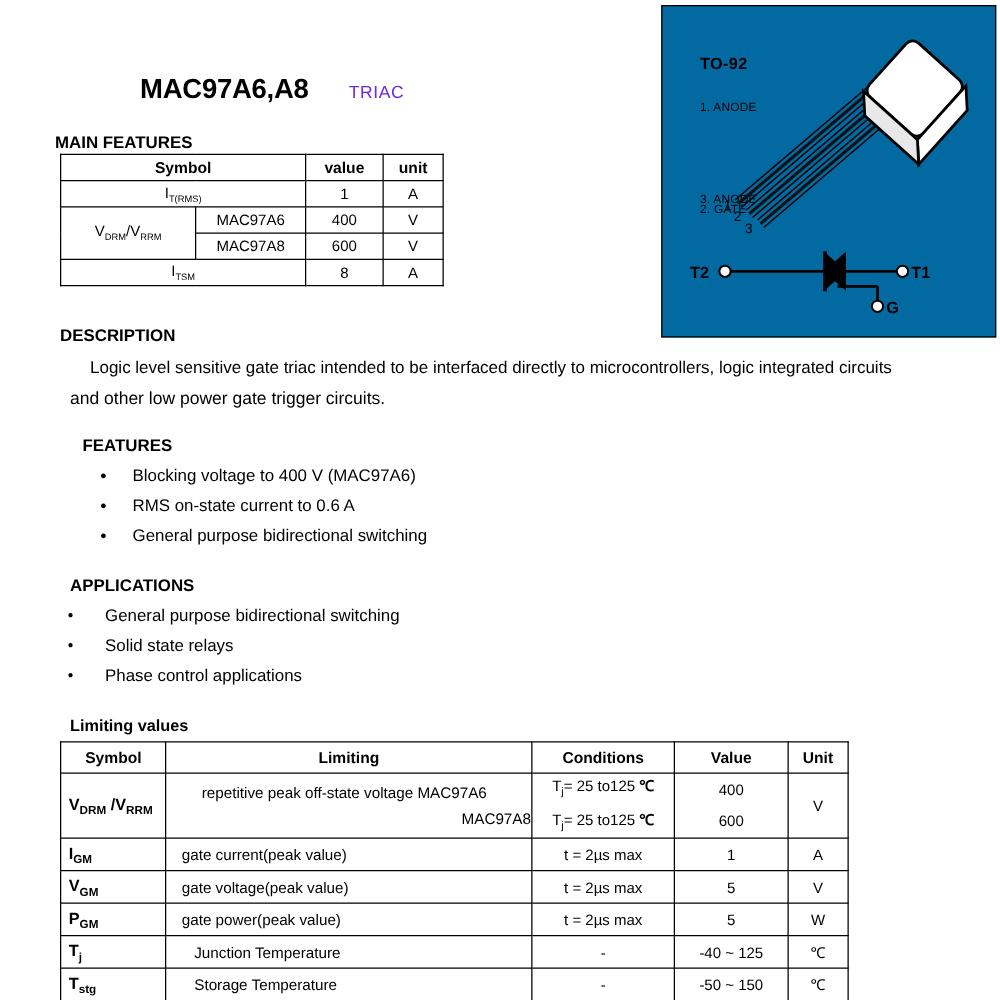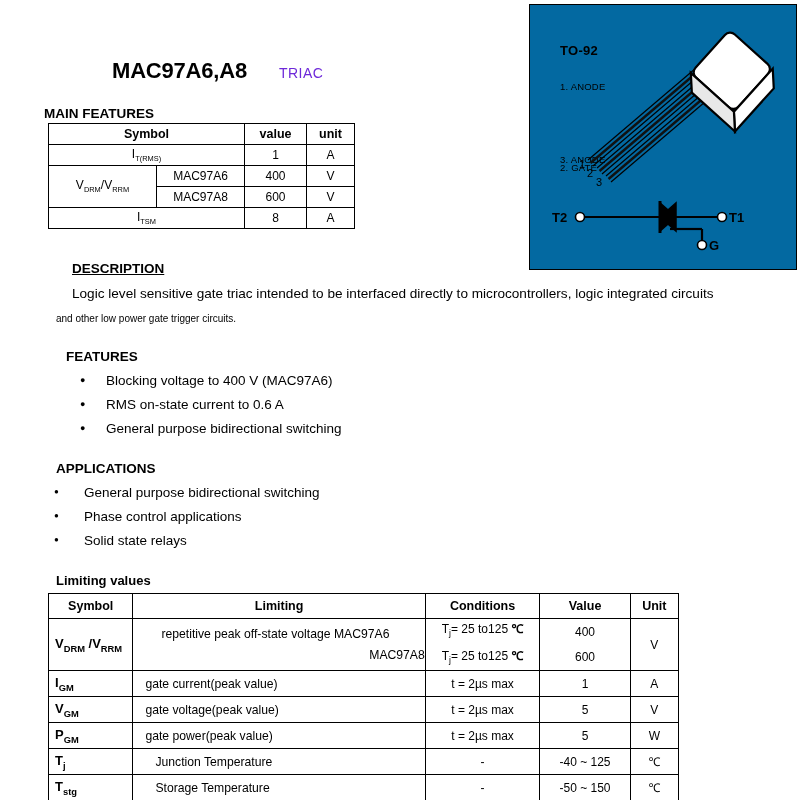--- a/index.html
+++ b/index.html
@@ -36,21 +36,21 @@
     letter-spacing: 0.5px;
   }
 
   
   .sec-head {
     position: absolute;
     font-size: 13.5px;
     font-weight: bold;
   }
   #h-main     { left: 44px; top: 106px; }
-  #h-desc     { left: 72px; top: 261px; text-decoration: underline; }
+  #h-desc     { left: 48px; top: 261px; }
   #h-feat     { left: 66px; top: 349px; text-align: right; }
   #h-apps     { left: 56px; top: 461px; }
   #h-limit    { left: 56px; top: 573px; font-size: 13px; }
 
   
   .main-table {
     position: absolute;
     left: 48px;
     top: 123px;
     width: 307px;
@@ -80,21 +80,21 @@
     width: 770px;
     font-size: 13.6px;
     line-height: 25px;
     white-space: nowrap;
   }
   .desc-p .indent { padding-left: 16px; }
   .desc-l2 {
     position: absolute;
     left: 56px;
     top: 306px;
-    font-size: 10px;
+    font-size: 14px;
     line-height: 25px;
     text-align: center;
   }
 
   
   .blist { position: absolute; margin: 0; padding: 0; list-style: none; }
   .blist li {
     font-size: 13.5px;
     line-height: 24px;
     position: relative;
@@ -264,22 +264,22 @@
 <div class="sec-head" id="h-feat">FEATURES</div>
 <ul class="blist" id="feat-list">
   <li>Blocking voltage to 400 V (MAC97A6)</li>
   <li>RMS on-state current to 0.6 A</li>
   <li>General purpose bidirectional switching</li>
 </ul>
 
 <div class="sec-head" id="h-apps">APPLICATIONS</div>
 <ul class="blist" id="apps-list">
   <li>General purpose bidirectional switching</li>
+  <li>Solid state relays</li>
   <li>Phase control applications</li>
-  <li>Solid state relays</li>
 </ul>
 
 <div class="sec-head" id="h-limit">Limiting values</div>
 
 <table class="lim-table">
   <thead>
     <tr>
       <th class="lc-sym">Symbol</th>
       <th class="lc-par">Limiting</th>
       <th class="lc-cond">Conditions</th>

